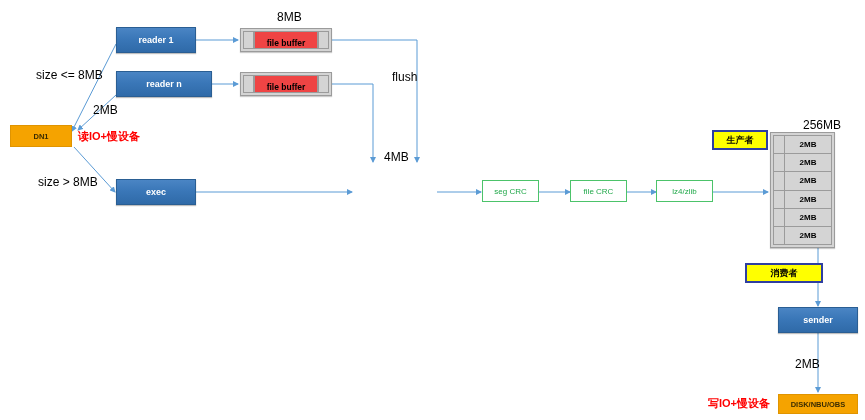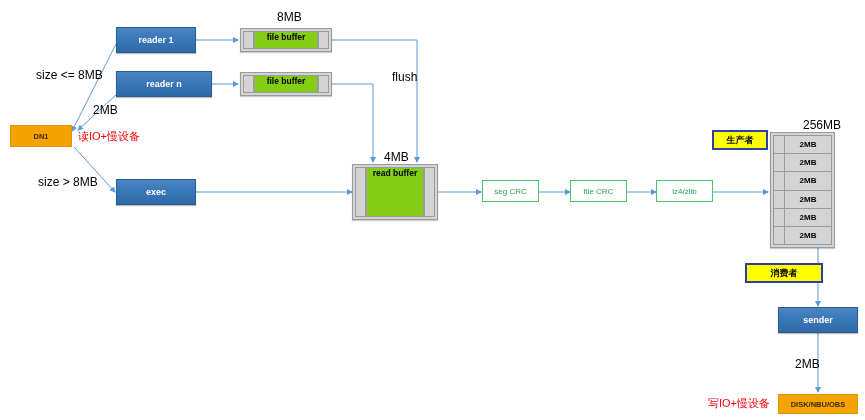--- a/index.html
+++ b/index.html
@@ -16,22 +16,22 @@
         box-shadow:0 1px 1px rgba(0,0,0,.25);}
 
   
   .graybuf{background:#d4d4d4;border:1px solid #9b9b9b;color:#000;
            font-weight:bold;font-size:8.5px;
            box-shadow:0 1px 1px rgba(0,0,0,.2);}
   .graybuf .cellL,.graybuf .cellR{position:absolute;top:2px;bottom:2px;
            width:9px;background:#d4d4d4;border:1px solid #9b9b9b;}
   .graybuf .cellL{left:2px;} .graybuf .cellR{right:2px;}
   .graybuf .inner{position:absolute;left:13px;right:13px;top:2px;bottom:2px;
-           background:#84cc16;border:1px solid #9b9b9b;
-           display:flex;align-items:flex-start;justify-content:center;}
+           background:#ef4444;border:1px solid #9b9b9b;
+           display:flex;align-items:flex-end;justify-content:center;}
 
   
   .green{background:#ffffff;border:1px solid #4cc36a;color:#21a84a;
          font-size:8px;font-weight:normal;}
 
   
   .orange{background:#f5a300;border:1px solid #e09400;color:#3a2c00;
           font-weight:bold;font-size:7.5px;}
 
   
@@ -44,21 +44,21 @@
          display:flex;flex-direction:column;padding:2px;}
   .srow{flex:1;display:flex;margin:0;border:1px solid #9b9b9b;
         border-bottom:none;background:#d4d4d4;}
   .srow:last-child{border-bottom:1px solid #9b9b9b;}
   .srow .sub{width:10px;border-right:1px solid #9b9b9b;}
   .srow .lab{flex:1;display:flex;align-items:center;justify-content:center;
              font-size:8px;font-weight:bold;color:#000;}
 
   
   .lbl{position:absolute;font-size:12px;color:#000;white-space:nowrap;}
-  .lbl-red{position:absolute;font-size:11px;color:#ff0000;font-weight:normal;
+  .lbl-red{position:absolute;font-size:11px;color:#ff0000;font-weight:bold;
            white-space:nowrap;}
 
   svg.wires{position:absolute;left:0;top:0;width:865px;height:420px;
             pointer-events:none;}
 </style>
 </head>
 <body>
 
 <div id="canvas">
 
@@ -125,27 +125,20 @@
   <div class="lbl" style="left:277px;top:10px;">8MB</div>
 
   <div class="node graybuf" style="left:240px;top:72px;width:92px;height:24px;position:absolute;">
     <div class="cellL"></div>
     <div class="inner">
       <span>file buffer</span>
     </div>
     <div class="cellR"></div>
   </div>
 
-  <div class="node graybuf" style="left:352px;top:164px;width:86px;height:56px;position:absolute;">
-    <div class="cellL"></div>
-    <div class="inner">
-      <span>read buffer</span>
-    </div>
-    <div class="cellR"></div>
-  </div>
 
   <div class="node green" style="left:482px;top:180px;width:57px;height:22px;">
     <span>seg CRC</span>
   </div>
   <div class="node green" style="left:570px;top:180px;width:57px;height:22px;">
     <span>file CRC</span>
   </div>
   <div class="node green" style="left:656px;top:180px;width:57px;height:22px;">
     <span>lz4/zlib</span>
   </div>

